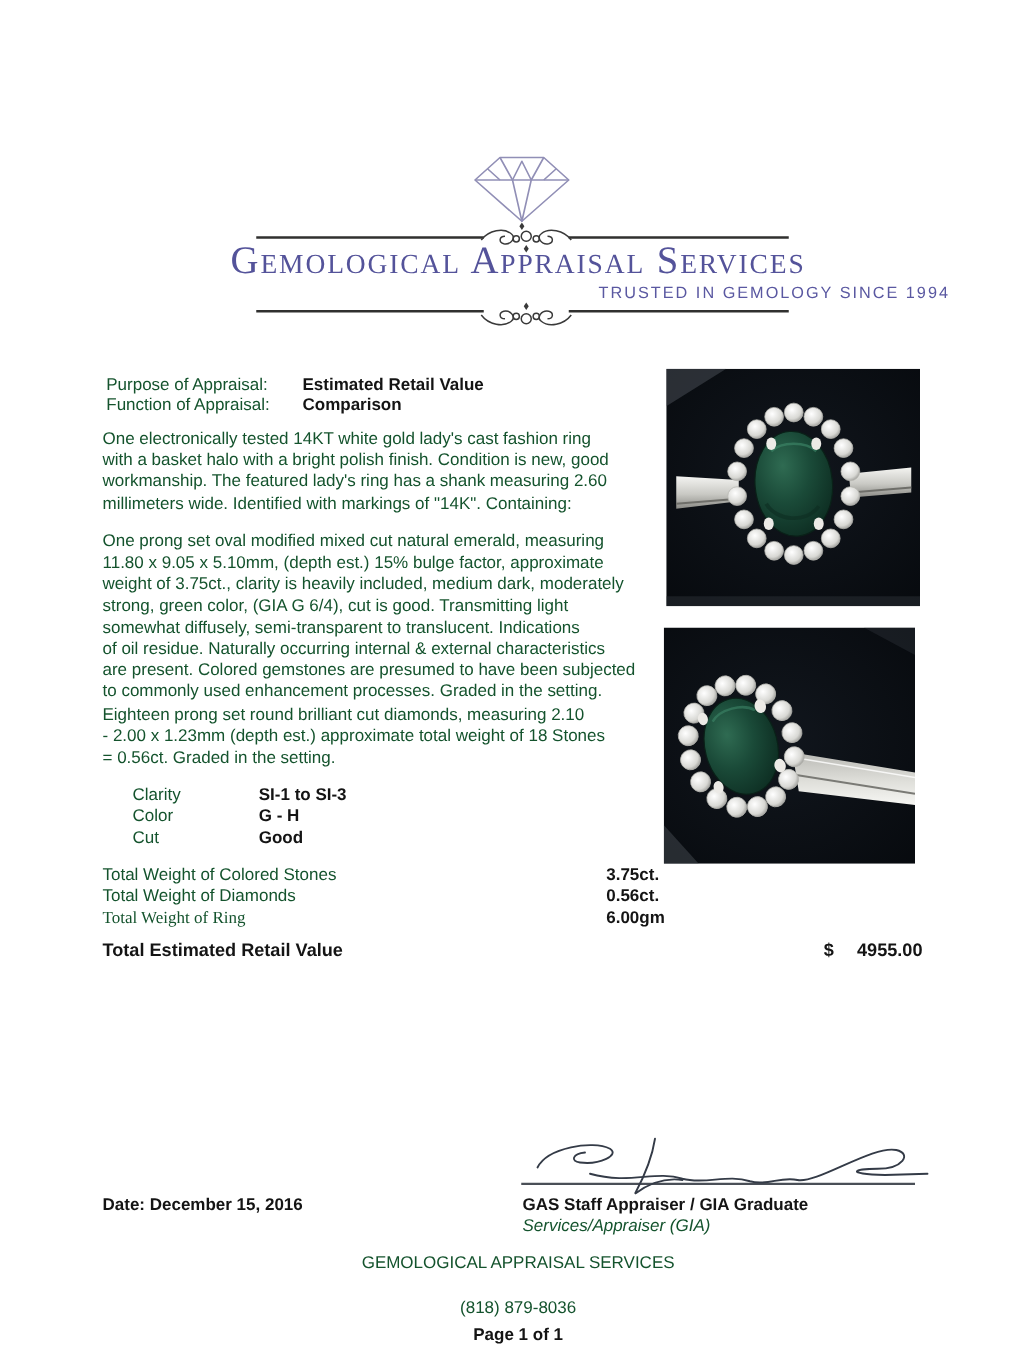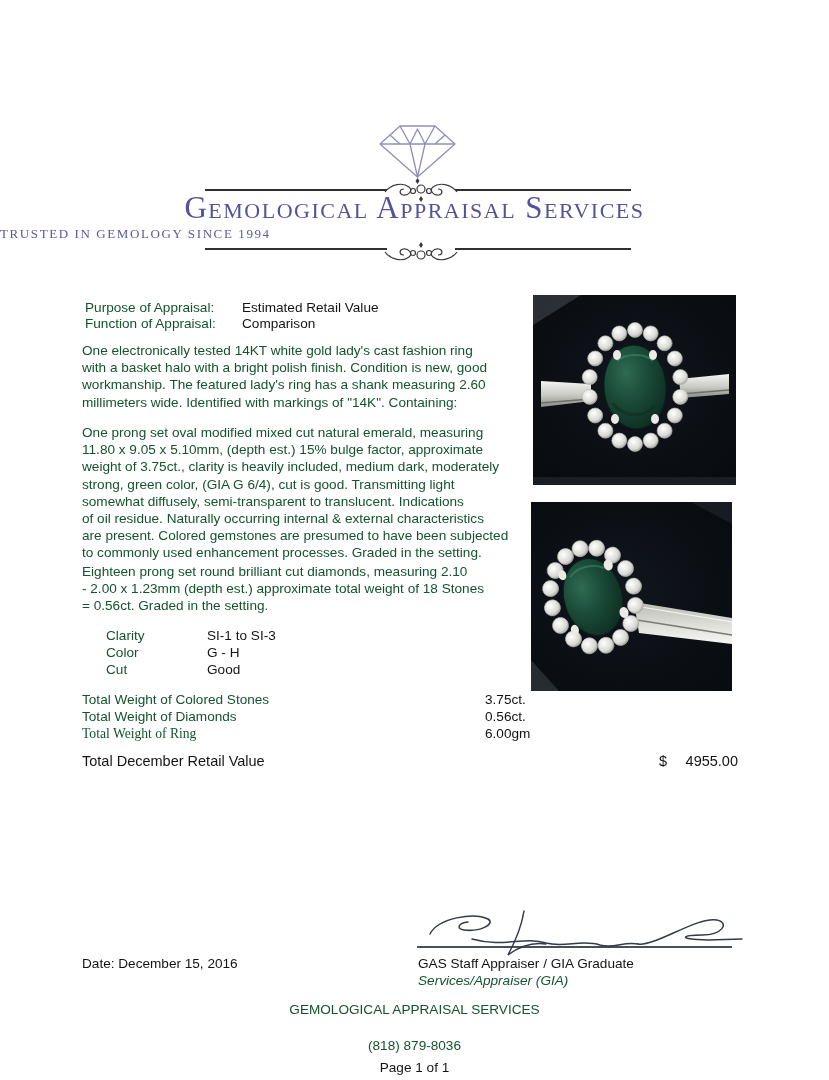--- a/index.html
+++ b/index.html
@@ -22,32 +22,32 @@
     text-align: center;
     font-family: "Liberation Serif", serif;
     font-variant: small-caps;
     font-size: 31px;
     letter-spacing: 1.5px;
     color: #54539a;
     white-space: nowrap;
   }
   .brand-tagline {
     left: 0; top: 186px; width: 760px;
-    text-align: left;
-    font-family: Liberation Serif, serif;
+    text-align: right;
+    font-family: Liberation Sans, sans-serif;
     font-size: 13px;
     letter-spacing: 1.6px;
     color: #5a58a1;
     white-space: nowrap;
   }
   .rule { position: absolute; height: 2px; background: #30302f; }
 
   
   .t { font-size: 13.6px; line-height: 17.2px; color: #14532d; }
-  .b { font-weight: normal; color: #141414; }
+  .b { font-weight: bold; color: #141414; }
   .para { white-space: pre-line; width: 470px; }
   .it { font-style: italic; }
 
   .footer-line { left: 0; width: 829px; text-align: center; }
 </style>
 </head>
 <body>
 
 <div class="page">
 
@@ -122,21 +122,21 @@
   <div class="abs t" style="left:106px; top:621px;">Cut</div>
   <div class="abs t b" style="left:207px; top:621px;">Good</div>
 
   <div class="abs t" style="left:82px; top:651px;">Total Weight of Colored Stones</div>
   <div class="abs t b" style="left:485px; top:651px;">3.75ct.</div>
   <div class="abs t" style="left:82px; top:668px;">Total Weight of Diamonds</div>
   <div class="abs t b" style="left:485px; top:668px;">0.56ct.</div>
   <div class="abs t" style="left:82px; top:685px;font-family:Liberation Serif, serif;">Total Weight of Ring</div>
   <div class="abs t b" style="left:485px; top:685px;">6.00gm</div>
 
-  <div class="abs t b" style="left:82px; top:713px; font-size:14.5px;">Total December Retail Value</div>
+  <div class="abs t b" style="left:82px; top:713px; font-size:14.5px;">Total Estimated Retail Value</div>
   <div class="abs t b" style="left:659px; top:713px; font-size:14.5px;">$</div>
   <div class="abs t b" style="left:683px; top:713px; width:55px; text-align:right; font-size:14.5px;">4955.00</div>
 
   <svg class="abs" style="left:533px; top:255px;" width="203" height="190" viewBox="0 0 203 190">
     <defs>
       <radialGradient id="p1bg" cx="50%" cy="45%" r="75%">
         <stop offset="0%" stop-color="#11161d"></stop>
           <stop offset="100%" stop-color="#070a0e"></stop>
       </radialGradient>
       <linearGradient id="p1metal" x1="0" y1="0" x2="0" y2="1">

